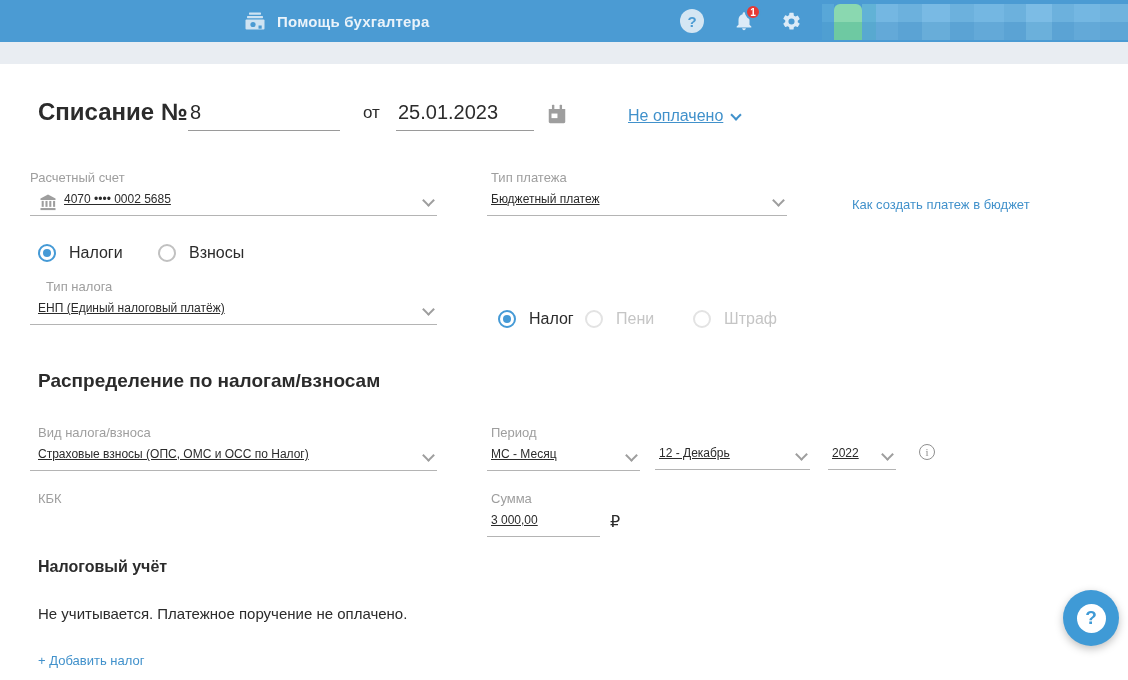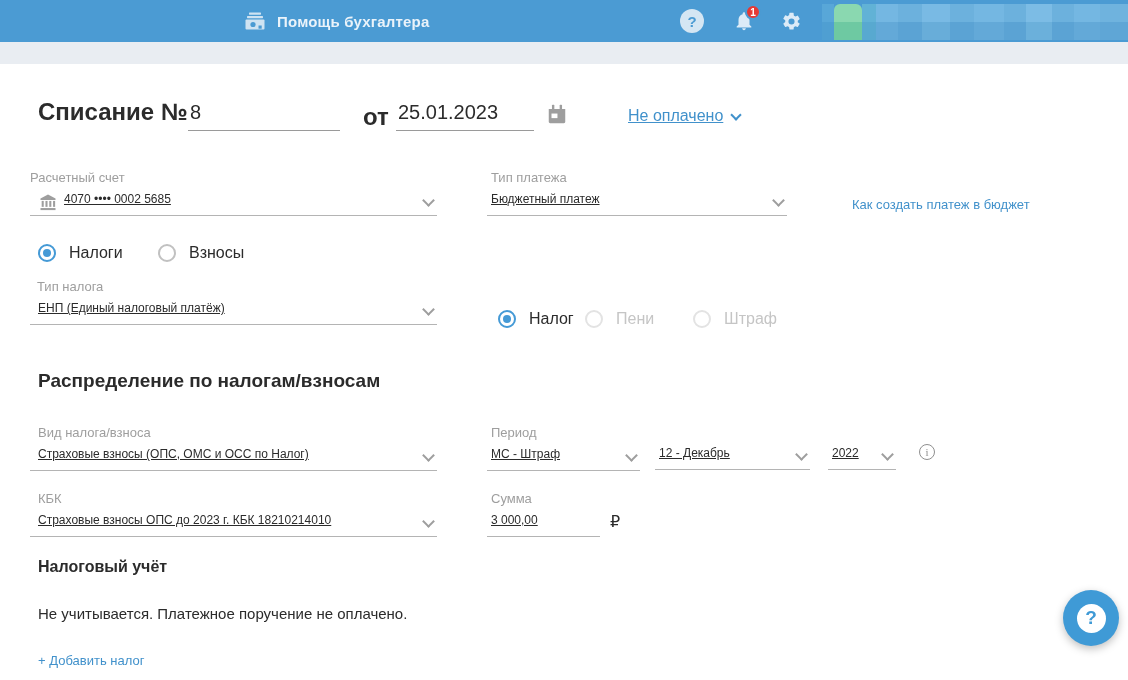--- a/index.html
+++ b/index.html
@@ -18,21 +18,21 @@
   .blur { position:absolute; left:822px; top:4px; width:306px; height:36px; display:flex; flex-direction:column; }
   .blur .r { flex:1; display:flex; }
   .blur .r div { height:100%; }
   
   .strip { position:absolute; left:0; top:42px; width:1128px; height:22px; background:#e9edf2; }
   
   .page-title { position:absolute; left:38px; top:98px; font-size:24px; font-weight:bold; color:#2b2b2b; }
   .uinput { position:absolute; border:none; border-bottom:1px solid #9a9a9a; font-size:20px; color:#2b2b2b; background:transparent; outline:none; font-family:inherit; padding:0 0 6px 2px; }
   .num-input { left:188px; top:101px; width:152px; }
   .date-input { left:396px; top:101px; width:138px; }
-  .ot { position:absolute; left:363px; top:103px; font-size:24px; font-weight:bold; }
+  .ot { position:absolute; left:363px; top:103px; font-size:17px; font-weight:normal; }
   .cal { position:absolute; left:546px; top:103px; width:22px; height:22px; cursor:pointer; }
   .status { position:absolute; left:628px; top:107px; font-size:16px; color:#4191cb; cursor:pointer; display:flex; align-items:center; gap:9px;text-decoration:underline; }
   
   .field { position:absolute; cursor:pointer; }
   .flabel { font-size:13px; color:#9e9e9e; margin-bottom:7px; }
   .fvalue { position:relative; border-bottom:1px solid #b4b4b4; font-size:12px; color:#2b2b2b; padding:0 20px 9px 8px; white-space:nowrap; overflow:hidden;text-decoration:underline; }
   .chev { position:absolute; right:4px; top:4px; width:9px; height:9px; border-right:2px solid #9e9e9e; border-bottom:2px solid #9e9e9e; transform:rotate(45deg); }
   .chev.blue { position:static; border-color:#4191cb; width:8px; height:8px; margin-top:-3px; }
   .bank-ic { position:absolute; left:8px; top:1px; width:20px; height:19px; }
   .link { position:absolute; font-size:13px; color:#4191cb; cursor:pointer; white-space:nowrap; }
@@ -166,21 +166,21 @@
 <div class="radio" style="left:38px; top:244px;">
   <span class="rdot on"></span>
   <span class="rlabel">Налоги</span>
 </div>
 <div class="radio" style="left:158px; top:244px;">
   <span class="rdot"></span>
   <span class="rlabel">Взносы</span>
 </div>
 
 <div class="field" style="left:30px; top:279px; width:407px;">
-  <div class="flabel" style="margin-left:7px;">Тип налога</div>
+  <div class="flabel" style="margin-left:16px;">Тип налога</div>
   <div class="fvalue">
     <span>ЕНП (Единый налоговый платёж)</span>
     <span class="chev"></span>
   </div>
 </div>
 
 <div class="radio" style="left:498px; top:310px;">
   <span class="rdot on"></span>
   <span class="rlabel">Налог</span>
 </div>
@@ -199,44 +199,40 @@
   <div class="flabel" style="margin-left:8px;">Вид налога/взноса</div>
   <div class="fvalue">
     <span>Страховые взносы (ОПС, ОМС и ОСС по Налог)</span>
     <span class="chev"></span>
   </div>
 </div>
 
 <div class="field" style="left:487px; top:425px; width:153px;">
   <div class="flabel" style="margin-left:4px;">Период</div>
   <div class="fvalue" style="padding-left:4px;">
-    <span>МС - Штраф</span>
+    <span>МС - Месяц</span>
     <span class="chev"></span>
   </div>
 </div>
 <div class="field" style="left:655px; top:446px; width:155px;">
   <div class="fvalue" style="padding-left:4px;">
     <span>12 - Декабрь</span>
     <span class="chev"></span>
   </div>
 </div>
 <div class="field" style="left:828px; top:446px; width:68px;">
   <div class="fvalue" style="padding-left:4px;">
     <span>2022</span>
     <span class="chev"></span>
   </div>
 </div>
 <div class="info-ic">i</div>
 
 <div class="field" style="left:30px; top:491px; width:407px;">
   <div class="flabel" style="margin-left:8px;">КБК</div>
-  <div class="fvalue">
-    <span>Страховые взносы ОПС до 2023 г. КБК 18210214010</span>
-    <span class="chev"></span>
-  </div>
 </div>
 
 <div class="field" style="left:487px; top:491px; width:113px;">
   <div class="flabel" style="margin-left:4px;">Сумма</div>
   <div class="fvalue" style="padding-left:4px; padding-right:4px;">
     <span>3 000,00</span>
   </div>
 </div>
 <div class="rub">₽</div>
 

